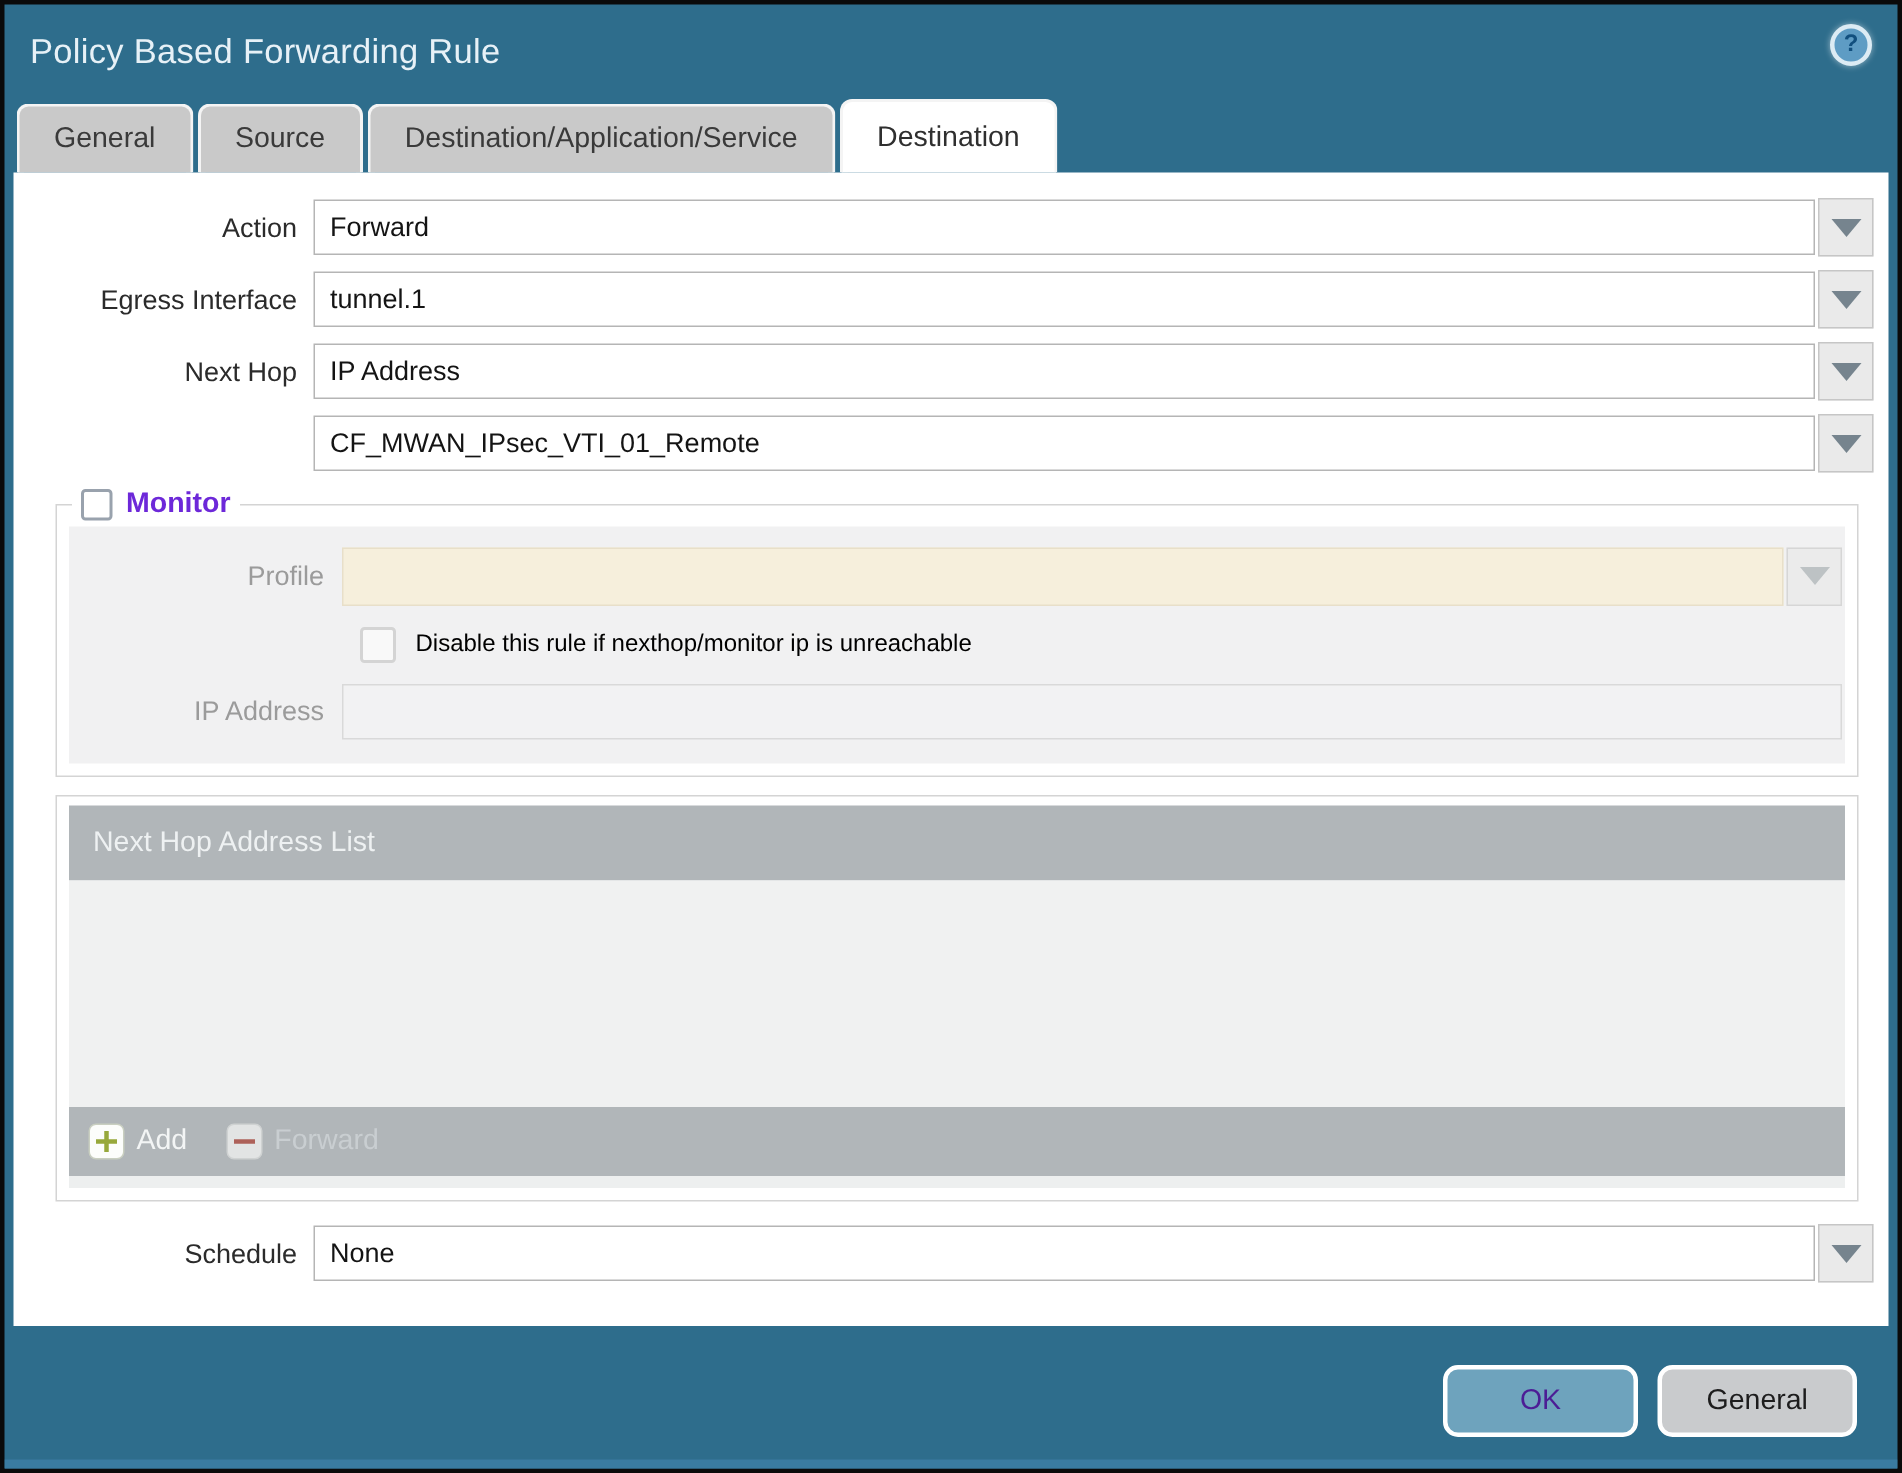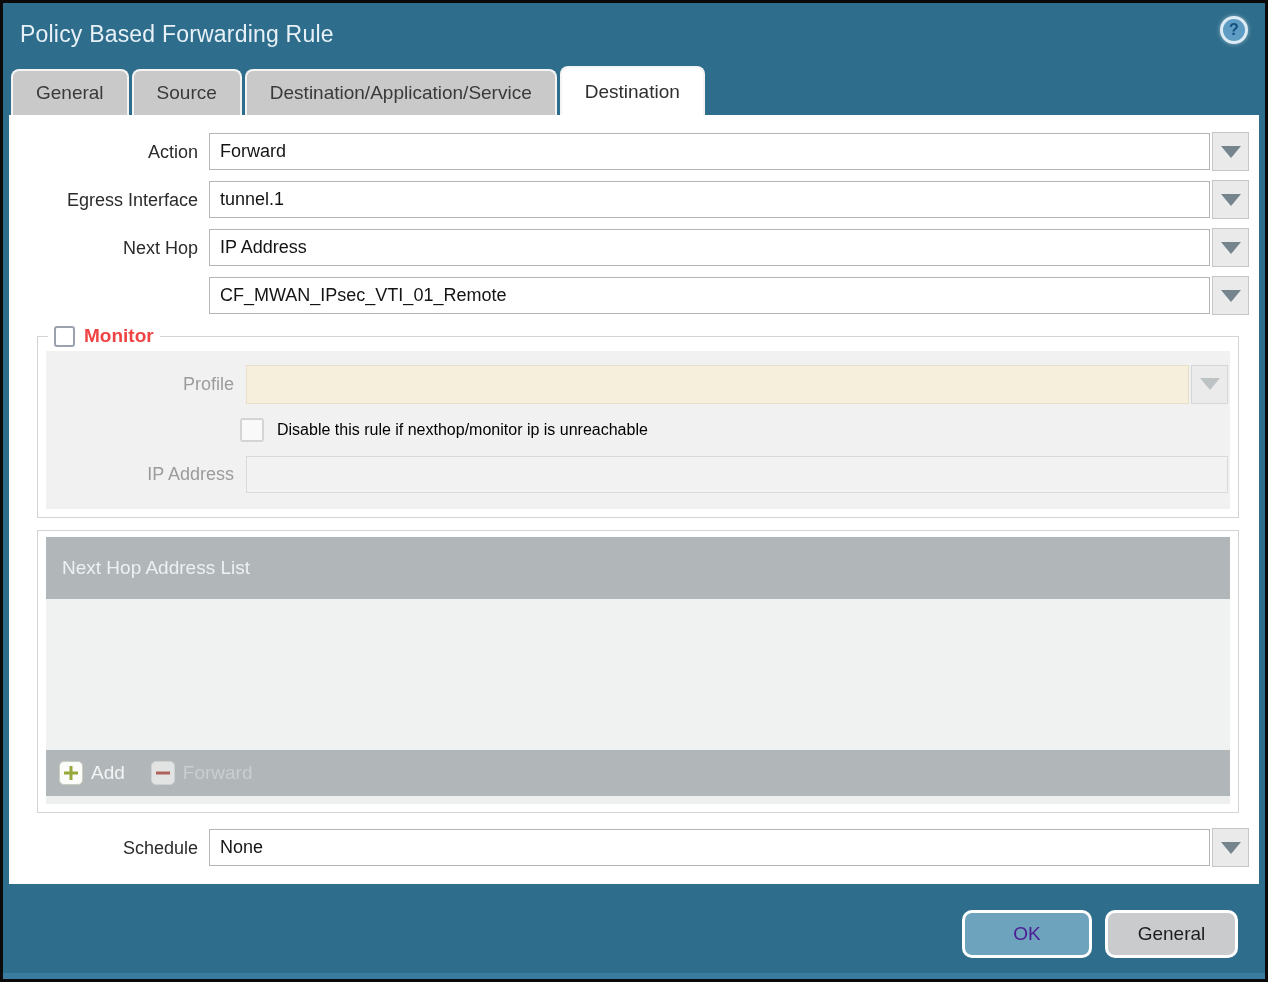--- a/index.html
+++ b/index.html
@@ -109,32 +109,32 @@
     display: flex; align-items: center; gap: 9px;
     padding: 0 6px; margin-left: 2px;
   }
   .legend-checkbox {
     width: 21px; height: 21px;
     background: #ffffff;
     border: 2px solid #99a2ad;
     border-radius: 3px;
     cursor: pointer; flex: none;
   }
-  .legend-text { font-size: 19px; font-weight: bold; color: #ef4444; }
+  .legend-text { font-size: 19px; font-weight: bold; color: #6d28d9; }
 
   
   .monitor-panel {
     background: #f1f1f2;
     padding: 14px 2px 16px 0;
     margin-top: 2px;
   }
   .m-row { display: flex; align-items: center; margin-bottom: 14px; }
   .m-row:last-child { margin-bottom: 0; }
   .m-label {
-    width: 200px; text-align: right; padding-right: 12px;
+    width: 182px; text-align: right; padding-right: 12px;
     font-size: 18px; color: #9b9b9b; flex: none;
   }
   .cream-field {
     flex: 1; height: 39px;
     background: #f6efdc; border: 1px solid #e8dfc9;
   }
   .disable-row { padding-left: 194px; }
   .plain-checkbox {
     width: 24px; height: 24px;
     background: #f9f9f9; border: 2px solid #d4d4d4; border-radius: 3px;
@@ -142,21 +142,21 @@
   }
   .disable-label { margin-left: 13px; font-size: 16px; color: #000000; }
   .gray-field {
     flex: 1; height: 37px;
     background: #f2f2f3; border: 1px solid #d9d9d9;
   }
 
   
   .nh-table { margin: 4px 0 0 0; }
   .nh-head {
-    height: 62px; background: #b1b6b9;
+    height: 50px; background: #b1b6b9;
     display: flex; align-items: center;
     padding-left: 16px;
     font-size: 19px; color: #eef1f2;
   }
   .nh-body { height: 151px; background: #f0f1f1; }
   .nh-foot {
     height: 46px; background: #b1b6b9;
     display: flex; align-items: center;
     padding-left: 13px; gap: 26px;
   }

